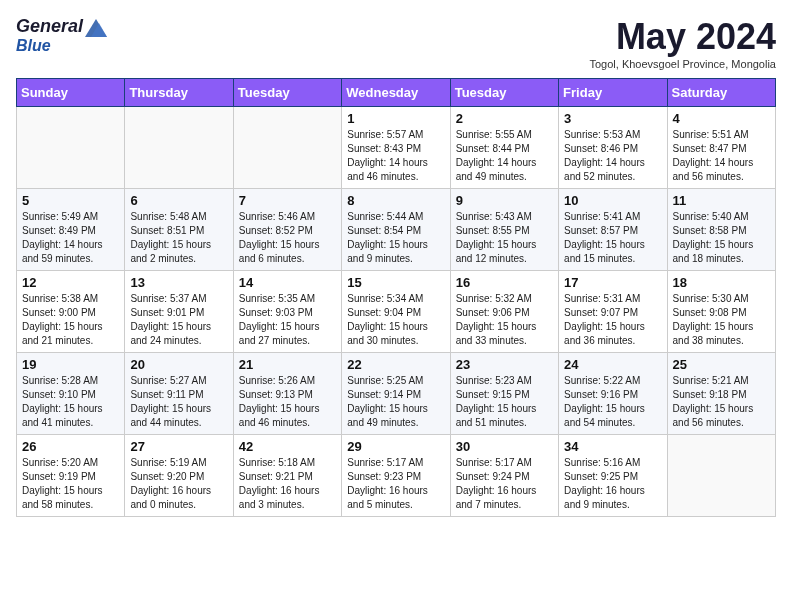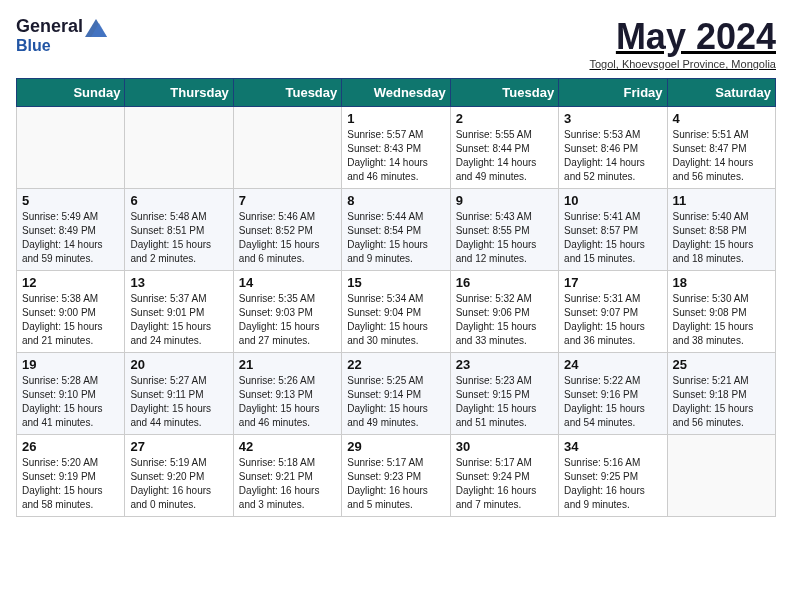--- a/index.html
+++ b/index.html
@@ -13,48 +13,48 @@
     .header {
       display: flex;
       justify-content: space-between;
       align-items: flex-start;
       margin-bottom: 8px;
     }
     .logo {
       display: flex;
       flex-direction: column;
       align-items: flex-start;
+      font-style: italic;
     }
     .logo-row {
       display: flex;
       align-items: center;
     }
     .title-block {
       text-align: right;
-      text-decoration: underline;
     }
     .month-title {
       font-size: 36px;
       font-weight: bold;
       color: #1a1a2e;
     }
     .subtitle {
       font-size: 11px;
       color: #333;
     }
     .calendar {
       width: 100%;
       border-collapse: collapse;
       font-size: 11px;
     }
     .calendar thead th {
-      background-color: #0f766e;
+      background-color: #8b5cf6;
       color: #fff;
       padding: 6px 4px;
-      text-align: right;
+      text-align: left;
       font-size: 13px;
       border: 1px solid #1a3f7a;
     }
     .calendar tbody td {
       border: 1px solid #ccc;
       vertical-align: top;
       padding: 4px 5px;
       width: calc(100% / 7);
       min-height: 80px;
       background: #fff;

